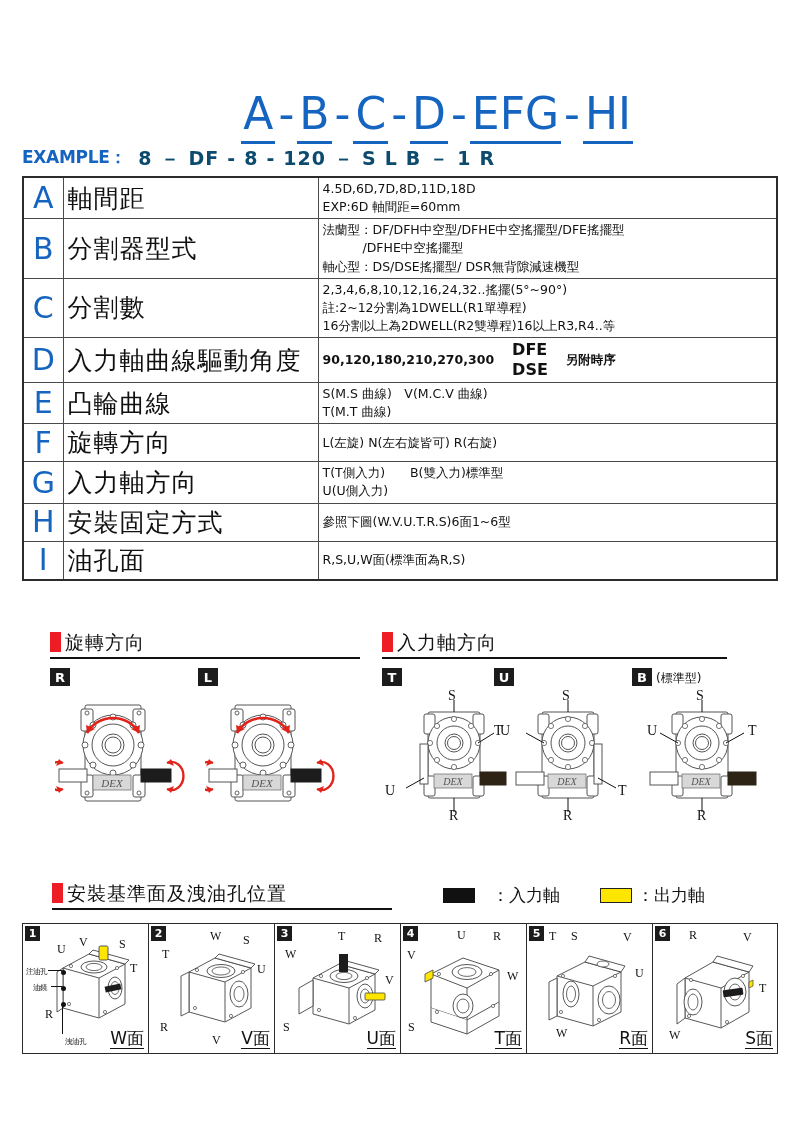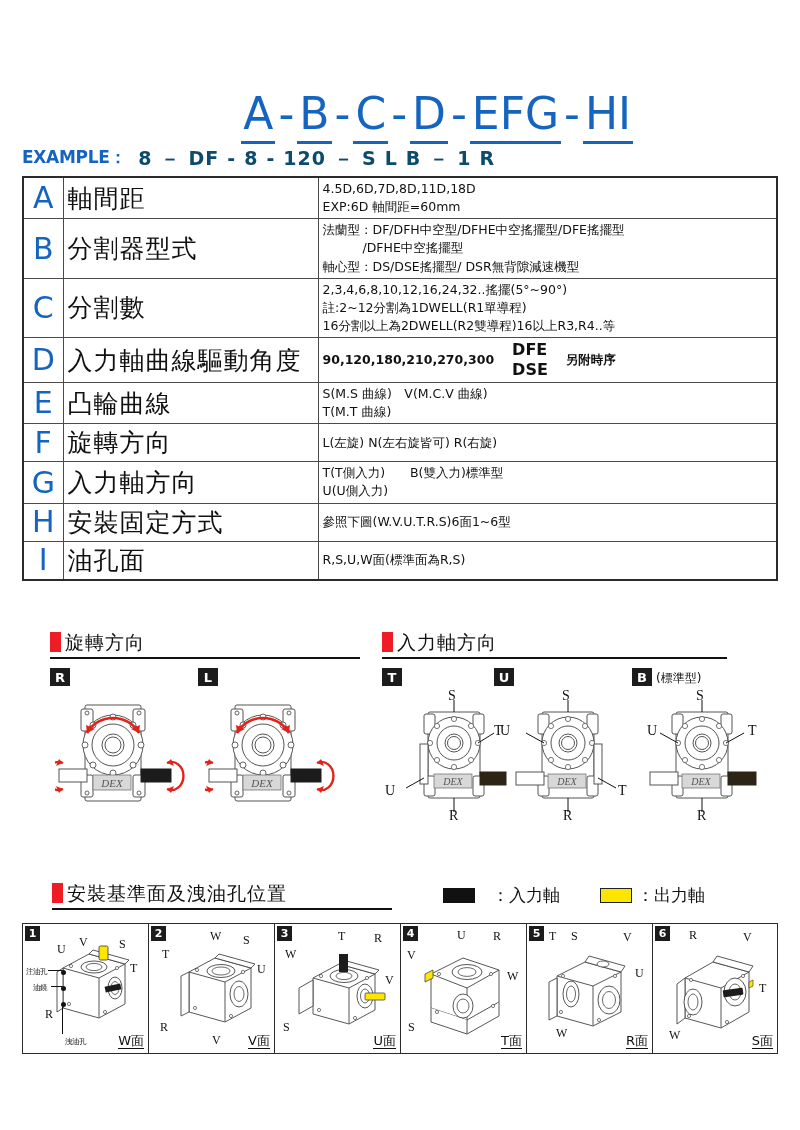--- a/index.html
+++ b/index.html
@@ -118,21 +118,21 @@
   }
   .mpanel:last-child { border-right:1.5px solid #2b2b2b; }
   .mnum {
     position:absolute; left:2px; top:2px;
     width:15px; height:15px; background:#1c1c1c; color:#fff;
     font-size:11px; font-weight:bold;
     display:flex; align-items:center; justify-content:center;
   }
   .mface {
     position:absolute; right:4px; bottom:3px;
-    font-size:13px; color:#111;
+    font-size:17px; color:#111;
   }
   .mface u { text-decoration:none; border-bottom:1.5px solid #111; }
   .mlbl { position:absolute; font-size:12px; color:#111; font-family:"Liberation Serif",serif; }
   .mlbl-cjk { position:absolute; font-size:7.5px; color:#111; letter-spacing:-0.5px; }
   .dot { position:absolute; width:5px; height:5px; background:#111; border-radius:50%; }
   .ldr { position:absolute; background:#111; height:1px; transform-origin:0 0; }
 </style>
 </head>
 <body>
 

